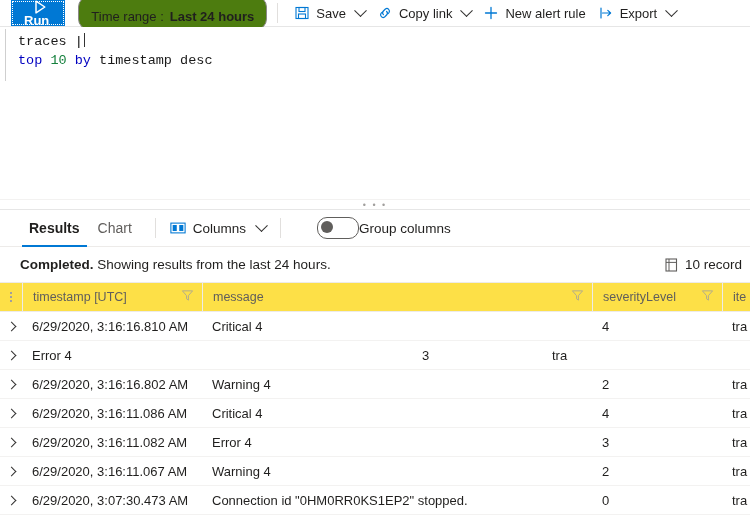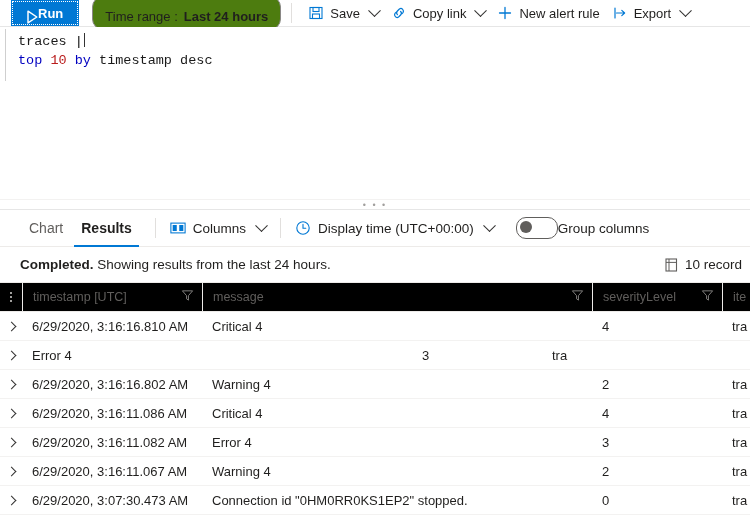--- a/index.html
+++ b/index.html
@@ -36,20 +36,21 @@
     color: #ffffff;
     height: 24px;
     padding: 0 14px 0 11px;
     border: 1px dotted #ffffff;
     outline: 1px solid #0078d4;
     font-size: 13px;
     font-weight: 600;
     cursor: pointer;
     box-sizing: border-box;
     margin-left: 2px;
+    flex-direction: column;
   }
   .run-btn .tri-outline {
     width: 9px; height: 9px; position: relative;
   }
 
   .time-pill {
     display: flex;
     align-items: flex-end;
     height: 22px;
     border: 1px solid #8a8886;
@@ -109,21 +110,21 @@
     background: #cfcfcf;
   }
   .code {
     font-family: "Liberation Mono", "DejaVu Sans Mono", monospace;
     font-size: 13.5px;
     line-height: 19px;
     padding: 5px 0 0 18px;
     white-space: pre;
   }
   .kw { color: #0000c0; }
-  .num { color: #b91c1c; }
+  .num { color: #15803d; }
   .pl { color: #000000; }
   .ident { color: #1a1a1a; }
   .caret {
     display: inline-block;
     width: 1px;
     height: 14px;
     background: #333;
     vertical-align: -2px;
     margin-left: 1px;
   }
@@ -239,21 +240,21 @@
     color: #201f1e;
   }
 
   
   .grid { width: 100%; }
   .grid-header {
     display: flex;
     height: 28px;
     align-items: center;
     border-bottom: 1px solid #edebe9;
-    background: #000000;
+    background: #fde047;
     font-size: 12.5px;
     color: #605e5c;
   }
   .col-menu {
     width: 22px; height: 28px;
     display: flex; align-items: center; justify-content: center;
     flex: none;
     cursor: pointer;
   }
   .vdots { display: flex; flex-direction: column; gap: 2px; }
@@ -378,53 +379,43 @@
   <div class="editor-gutter"></div>
   <div class="code"><span class="ident">traces</span> <span class="pl">|</span><span class="caret"></span>
 <span class="kw">top</span> <span class="num">10</span> <span class="kw">by</span> <span class="ident">timestamp</span> <span class="ident">desc</span></div>
 </div>
 
 <div class="splitter">
   <span class="dots">• • •</span>
 </div>
 
 <div class="tabs-row">
+  <div class="tab active">
+    <span>Results</span>
+  </div>
   <div class="tab">
     <span>Chart</span>
-  </div>
-  <div class="tab active">
-    <span>Results</span>
   </div>
 
   <div class="tabs-sep"></div>
 
   <div class="tab-action">
     <span>
       <svg class="ic" width="17" height="15" viewBox="0 0 18 16" aria-hidden="true">
         <rect x="1" y="2.5" width="16" height="11" fill="none" stroke="#0078d4" stroke-width="1.2"></rect>
         <rect x="3" y="4.6" width="4.6" height="6.8" fill="#0078d4"></rect>
         <rect x="10.4" y="4.6" width="4.6" height="6.8" fill="#0078d4"></rect>
       </svg>
     </span>
     <span>Columns</span>
     <span class="chev"></span>
   </div>
 
   <div class="tabs-sep"></div>
 
-  <div class="tab-action">
-    <span>
-      <svg class="ic" viewBox="0 0 16 16" aria-hidden="true">
-        <circle cx="8" cy="8" r="6.2" fill="none" stroke="#0078d4" stroke-width="1.1"></circle>
-        <path d="M8 4.4 V8.2 H10.8" fill="none" stroke="#0078d4" stroke-width="1.1" stroke-linecap="round"></path>
-      </svg>
-    </span>
-    <span>Display time (UTC+00:00)</span>
-    <span class="chev"></span>
-  </div>
 
   <div style="width:22px"></div>
 
   <div class="toggle">
     <span class="knob"></span>
   </div>
   <span class="group-label">Group columns</span>
 </div>
 
 <div class="status-row">

